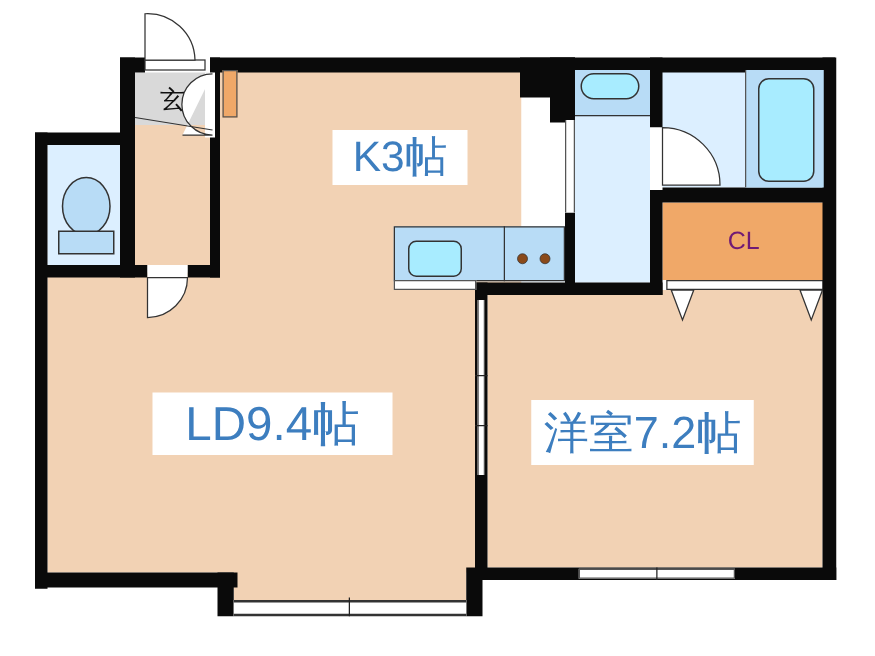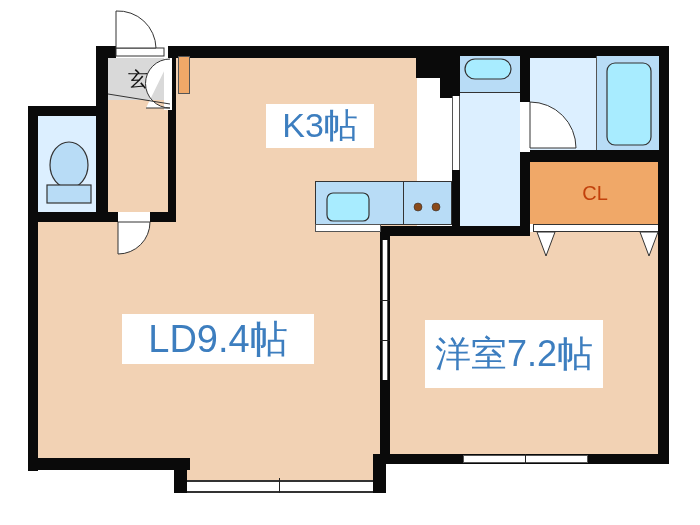--- a/index.html
+++ b/index.html
@@ -125,15 +125,15 @@
   <rect x="0" y="0" width="32" height="10" fill="#fff"></rect>
   <path d="M0 10 L32 10 A32 32 0 0 1 0 42 Z" fill="#fff" stroke="#333" stroke-width="1"></path>
 </svg>
 
 <svg style="left:530px;top:100px;" width="50" height="52">
   <path d="M0 2 A46 46 0 0 1 46 48 L0 48 Z" fill="#fff" stroke="#333" stroke-width="1"></path>
 </svg>
 
 <div class="label" style="left:266px;top:104px;width:108px;height:44px;font-size:34px;">K3帖</div>
 <div class="label" style="left:122px;top:314px;width:192px;height:50px;font-size:38px;">LD9.4帖</div>
-<div class="label" style="left:425px;top:320px;width:178px;height:68px;font-size:36px;">洋室7.2帖</div>
-<div class="abs" style="left:530px;top:176px;width:130px;height:34px;font-size:20px;color:#c2410c;display:flex;align-items:center;justify-content:center;">CL</div>
+<div class="label" style="left:425px;top:320px;width:178px;height:52px;font-size:36px;">洋室7.2帖</div>
+<div class="abs" style="left:530px;top:176px;width:130px;height:34px;font-size:20px;color:#701a75;display:flex;align-items:center;justify-content:center;">CL</div>
 <div class="abs" style="left:125px;top:66px;width:26px;height:26px;font-size:20px;color:#111;display:flex;align-items:center;justify-content:center;">玄</div>
 
 </body></html>

